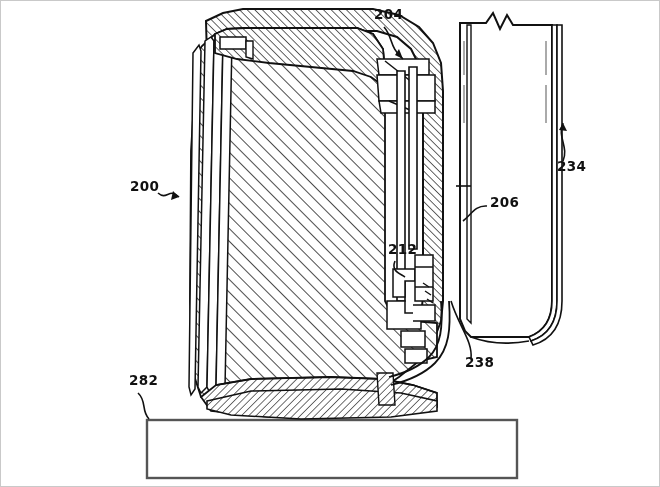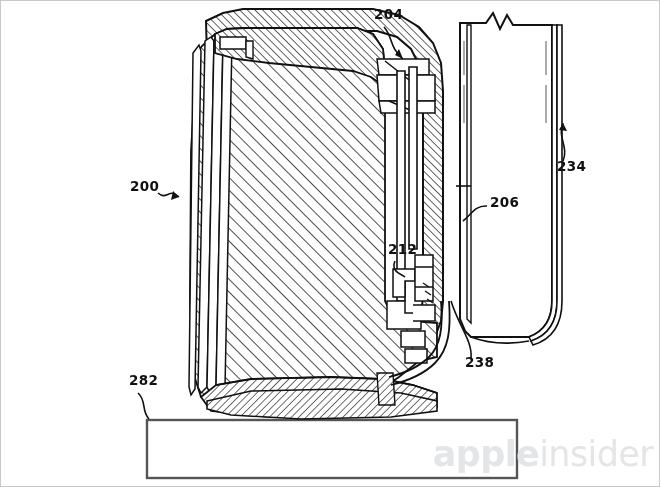--- a/index.html
+++ b/index.html
@@ -253,17 +253,14 @@
         <text class="ref-num" x="489" y="206">206</text>
         <text class="ref-num" x="387" y="253">212</text>
         <text class="ref-num" x="556" y="170">234</text>
         <text class="ref-num" x="464" y="366">238</text>
         <text class="ref-num" x="128" y="384">282</text>
       </g>
 
     </g>
   </svg>
 
-  <div class="wm">
-    <b>apple</b><i>insider</i>
-  </div>
 
 </div>
 
 </body></html>

